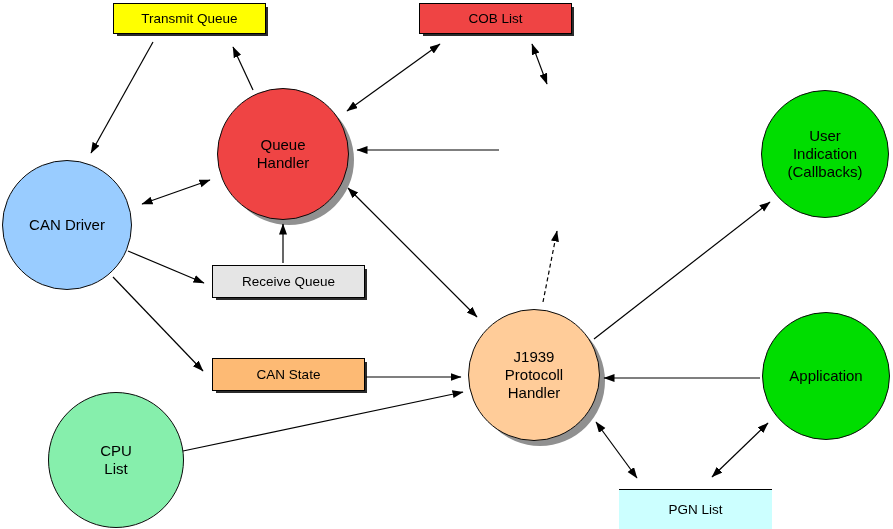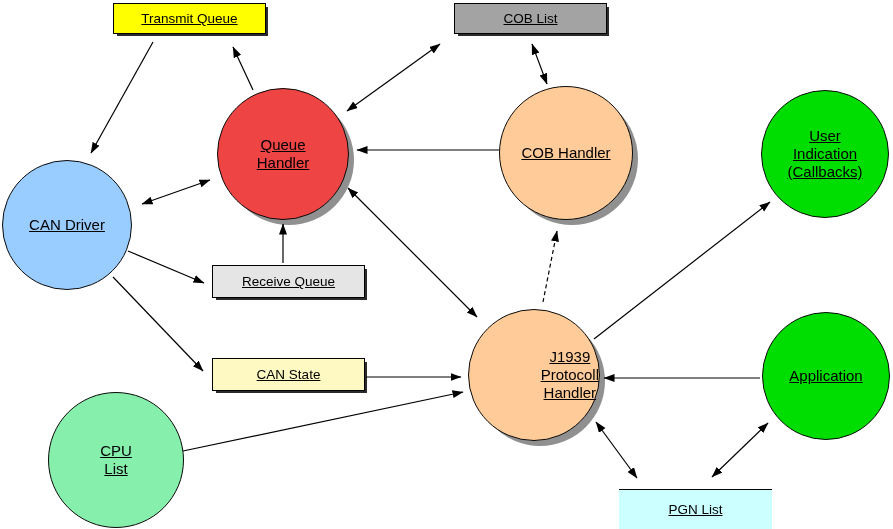--- a/index.html
+++ b/index.html
@@ -14,21 +14,21 @@
   }
   .node {
     position: absolute;
     display: flex;
     align-items: center;
     justify-content: center;
     text-align: center;
     box-sizing: border-box;
     z-index: 2;
   }
-  .node .label { display: block; text-decoration: underline; }
+  .node .label { display: block; }
   .node .label span { display: block; white-space: nowrap; }
   .box {
     border: 1.5px solid #000000;
     font-size: 13.5px;
   }
   .shadow-box { box-shadow: 3px 3px 0 -1px rgba(20,20,20,0.9); }
   .border-top-only { border: none; border-top: 1.6px solid #000000; }
   .circle {
     border-radius: 50%;
     border: 1.5px solid #0a0a0a;
@@ -69,31 +69,31 @@
       <line x1="594" y1="339" x2="770" y2="202" stroke="#000000" stroke-width="1.2" marker-end="url(#arrowhead)"></line>
       <line x1="760" y1="378" x2="604" y2="378" stroke="#000000" stroke-width="1.2" marker-end="url(#arrowhead)"></line>
       <line x1="596" y1="422" x2="637" y2="478" stroke="#000000" stroke-width="1.2" marker-end="url(#arrowhead)" marker-start="url(#arrowhead)"></line>
       <line x1="768" y1="423" x2="712" y2="477" stroke="#000000" stroke-width="1.2" marker-end="url(#arrowhead)" marker-start="url(#arrowhead)"></line>
     </svg>
 <div class="node box shadow-box" style="background: rgb(255, 255, 0); left: 113px; top: 3px; width: 153px; height: 31px;">
       <div class="label">
         <span>Transmit Queue</span>
       </div>
     </div>
-    <div class="node box shadow-box" style="background: #a3a3a3; left: 419px; top: 3px; width: 153px; height: 31px; margin-left: 35px;">
+    <div class="node box shadow-box" style="background: #ef4444; left: 419px; top: 3px; width: 153px; height: 31px;">
       <div class="label">
         <span>COB List</span>
       </div>
     </div>
     <div class="node box shadow-box" style="background: #e5e5e5; left: 212px; top: 265px; width: 153px; height: 33px;">
       <div class="label">
         <span>Receive Queue</span>
       </div>
     </div>
-    <div class="node box shadow-box" style="background: #fef9c3; left: 212px; top: 358px; width: 153px; height: 33px;">
+    <div class="node box shadow-box" style="background: #fdba74; left: 212px; top: 358px; width: 153px; height: 33px;">
       <div class="label">
         <span>CAN State</span>
       </div>
     </div>
     <div class="node box border-top-only" style="background: rgb(204, 255, 255); left: 605px; top: 489px; width: 153px; height: 40px; margin-left: 14px;">
       <div class="label">
         <span>PGN List</span>
       </div>
     </div>
     <div class="node circle" style="background: rgb(153, 204, 255); left: 2px; top: 160px; width: 130px; height: 130px;">
@@ -106,26 +106,21 @@
         <span>CPU</span>
         <span>List</span>
       </div>
     </div>
     <div class="node circle shadow-gray" style="background: #ef4444; left: 217px; top: 88px; width: 132px; height: 132px;">
       <div class="label">
         <span>Queue</span>
         <span>Handler</span>
       </div>
     </div>
-    <div class="node circle shadow-gray" style="background: rgb(255, 204, 153); left: 499px; top: 86px; width: 134px; height: 134px;">
-      <div class="label">
-        <span>COB Handler</span>
-      </div>
-    </div>
-    <div class="node circle shadow-gray" style="background: rgb(255, 204, 153); left: 468px; top: 309px; width: 132px; height: 132px; justify-content: flex-end;">
+    <div class="node circle shadow-gray" style="background: rgb(255, 204, 153); left: 468px; top: 309px; width: 132px; height: 132px;">
       <div class="label">
         <span>J1939</span>
         <span>Protocoll</span>
         <span>Handler</span>
       </div>
     </div>
     <div class="node circle" style="background: rgb(0, 221, 0); left: 761px; top: 90px; width: 128px; height: 128px;">
       <div class="label">
         <span>User</span>
         <span>Indication</span>

